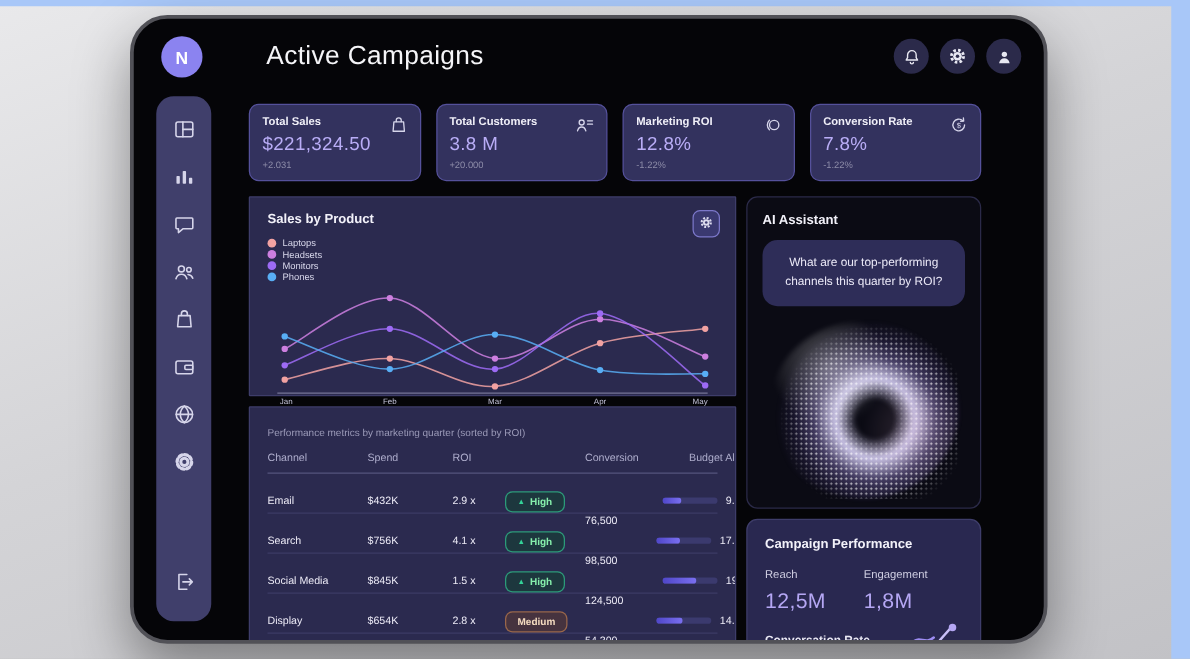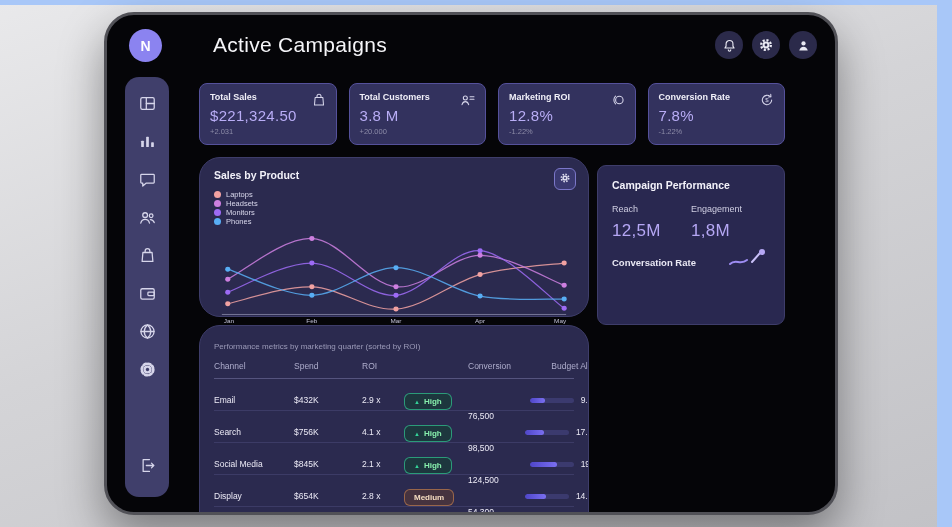--- a/index.html
+++ b/index.html
@@ -35,21 +35,21 @@
     padding:8px 10px;box-sizing:border-box;position:relative;}
   .stat-label{color:#f0eff8;font-size:9px;font-weight:700;}
   .stat-icon{position:absolute;right:9px;top:8px;}
   .stat-value{color:#b9adf6;font-size:15px;font-weight:500;margin-top:5px;letter-spacing:.3px;}
   .stat-delta{color:#8d8ca8;font-size:7.5px;margin-top:3px;}
 
   .content-row{display:flex;gap:8px;margin-top:12px;}
   .col-left{width:390px;}
   .col-right{flex:1;display:flex;flex-direction:column;}
 
-  .panel{background:#2b2a4f;border:1px solid #3e3d6a;border-radius:21px;box-sizing:border-box;}
+  .panel{background:#2b2a4f;border:1px solid #3e3d6a;border-radius:1px;box-sizing:border-box;}
   .chart-card{height:160px;padding:11px 14px;position:relative;}
   .card-title{color:#f2f1f9;font-size:10.5px;font-weight:700;}
   .mini-btn{position:absolute;right:12px;top:10px;width:22px;height:22px;border-radius:6px;
     background:#3a3970;border:1px solid #7b77c9;display:flex;align-items:center;justify-content:center;
     cursor:pointer;padding:0;}
   .legend{display:flex;justify-content:space-evenly;margin-top:9px;flex-direction:column;}
   .legend-item{display:flex;align-items:center;gap:5px;}
   .legend-dot{width:7px;height:7px;border-radius:50%;}
   .legend-label{color:#d9d8ec;font-size:7.5px;}
   .chart-svg{width:100%;height:96px;margin-top:4px;}
@@ -345,21 +345,21 @@
                   <div class="alloc-cell">
                     <div class="bar-track">
                       <div class="bar-fill" style="width: 44%;"></div>
                     </div>
                     <span class="td">17.2%</span>
                   </div>
                 </div>
                 <div class="tbl-grid tbl-row">
                   <div class="td">Social Media</div>
                   <div class="td">$845K</div>
-                  <div class="td">2.1 x</div>
+                  <div class="td">1.5 x</div>
                   <div><span class="badge high">
                       <span class="tri">▲</span>
                       <span>High</span>
                     </span></div>
                   <div class="td right">124,500</div>
                   <div class="alloc-cell">
                     <div class="bar-track">
                       <div class="bar-fill" style="width: 62%;"></div>
                     </div>
                     <span class="td">19.3%</span>
@@ -378,20 +378,29 @@
                       <div class="bar-fill" style="width: 48%;"></div>
                     </div>
                     <span class="td">14.9%</span>
                   </div>
                 </div>
               </div>
           </div>
         </div>
 
         <div class="col-right">
+          <div class="ai-card">
+            <div class="card-title">AI Assistant</div>
+            <div class="bubble">What are our top-performing channels this quarter by ROI?</div>
+            <div class="torus">
+              <div class="ring"></div>
+              <div class="speckle"></div>
+              <div class="hilite"></div>
+            </div>
+          </div>
 
           <div class="campaign-card">
             <div class="card-title">Campaign Performance</div>
             <div class="metrics">
               <div>
                 <div class="metric-label">Reach</div>
                 <div class="metric-value">12,5M</div>
               </div>
               <div>
                 <div class="metric-label">Engagement</div>

